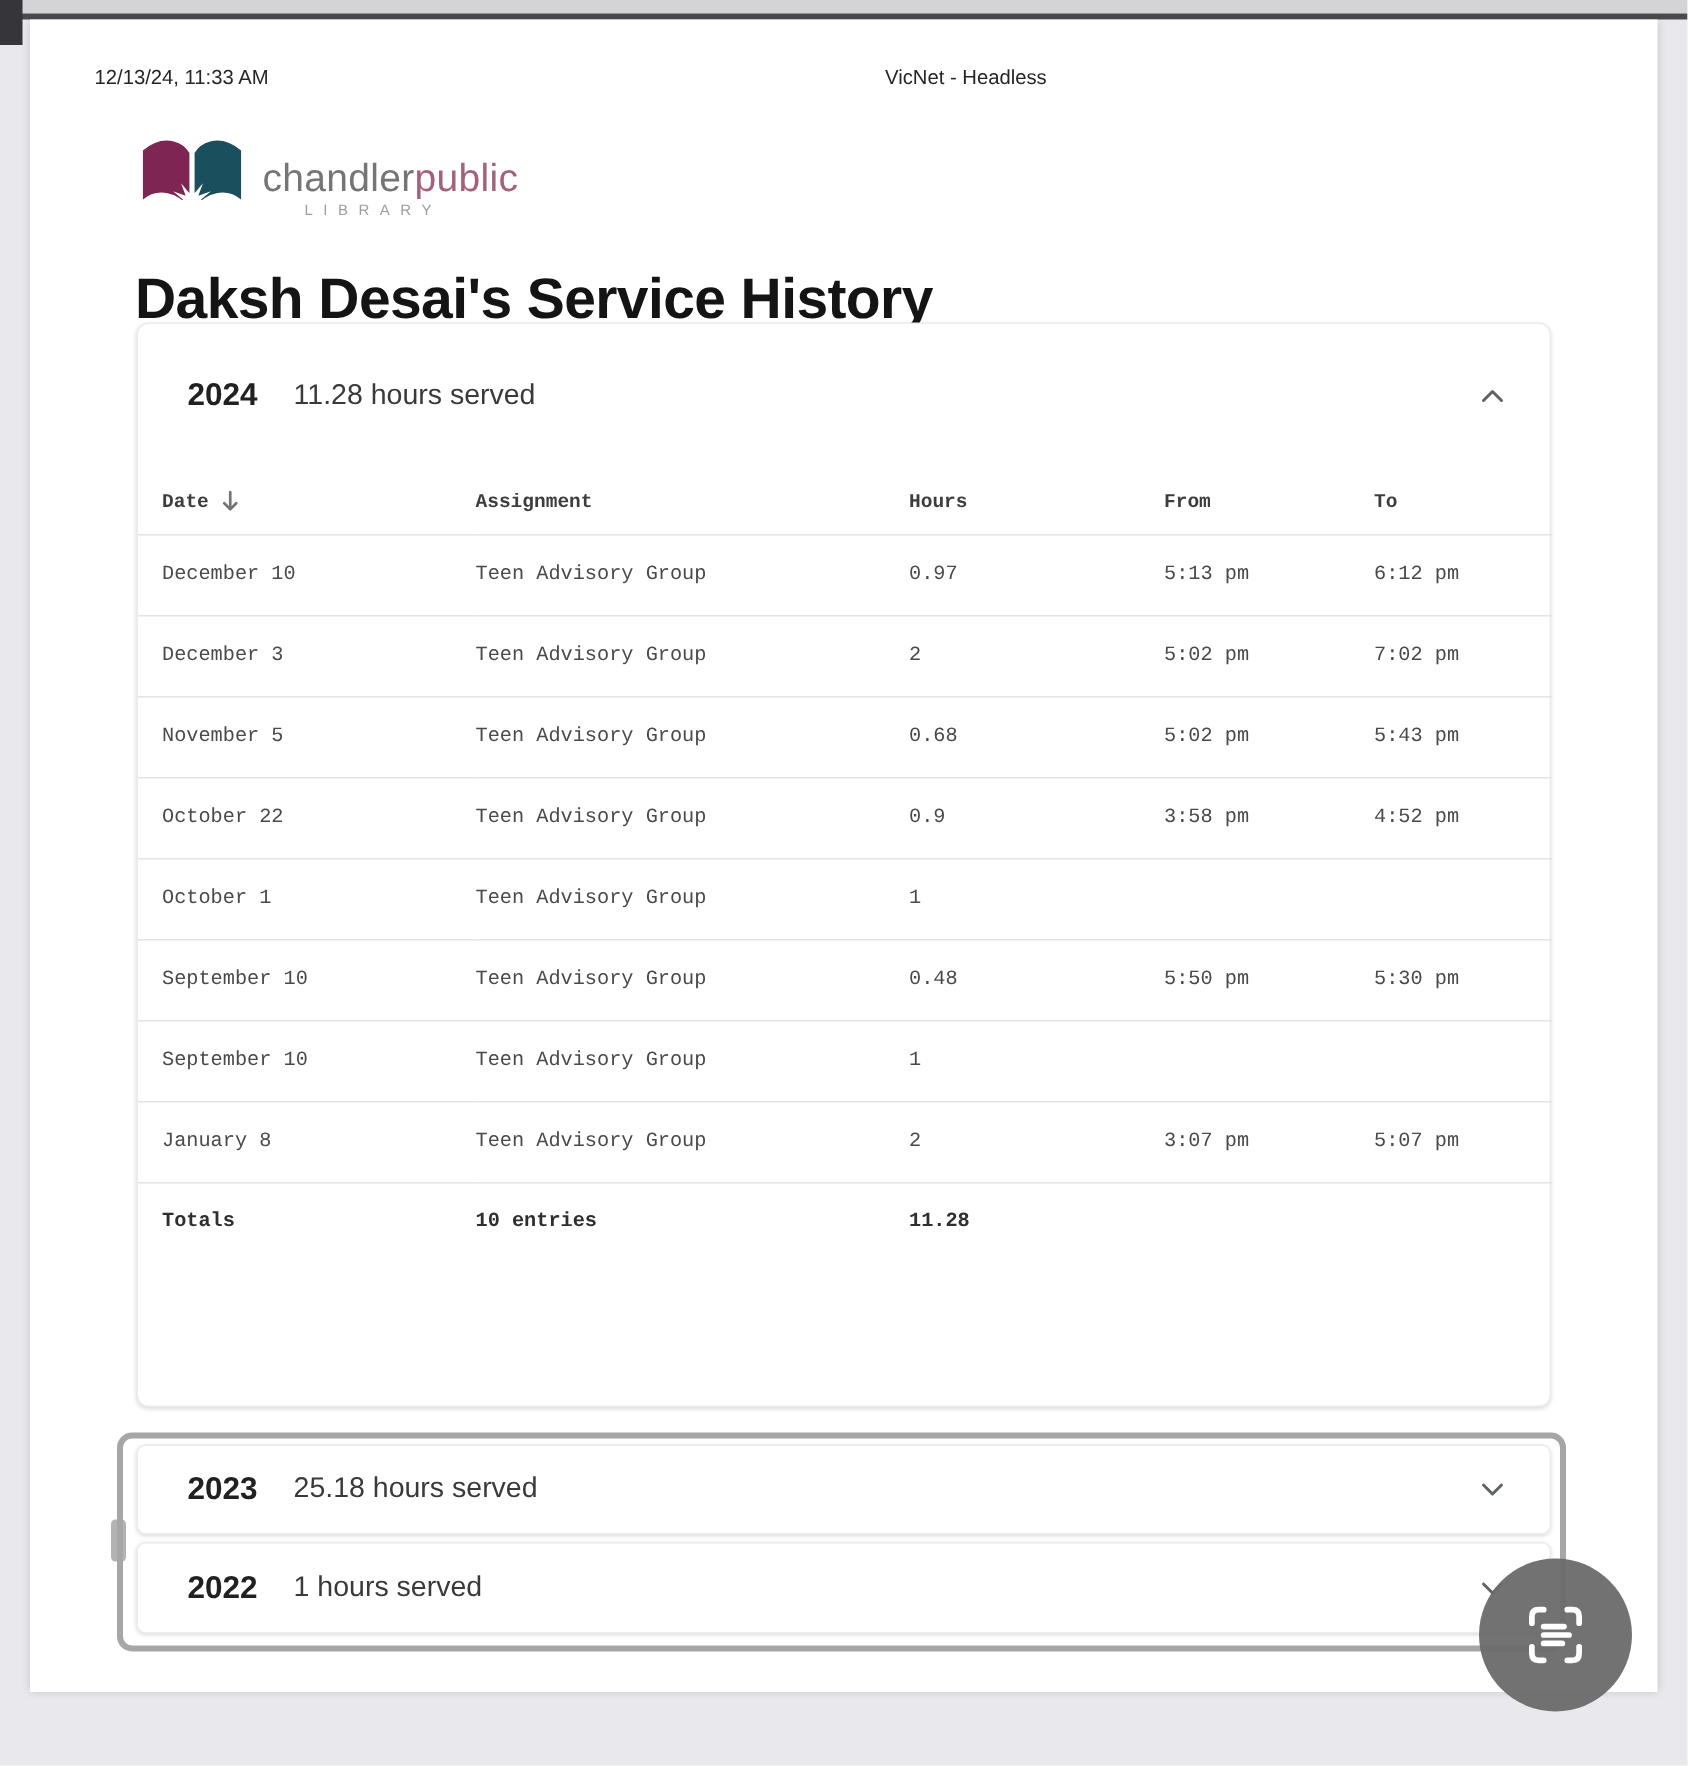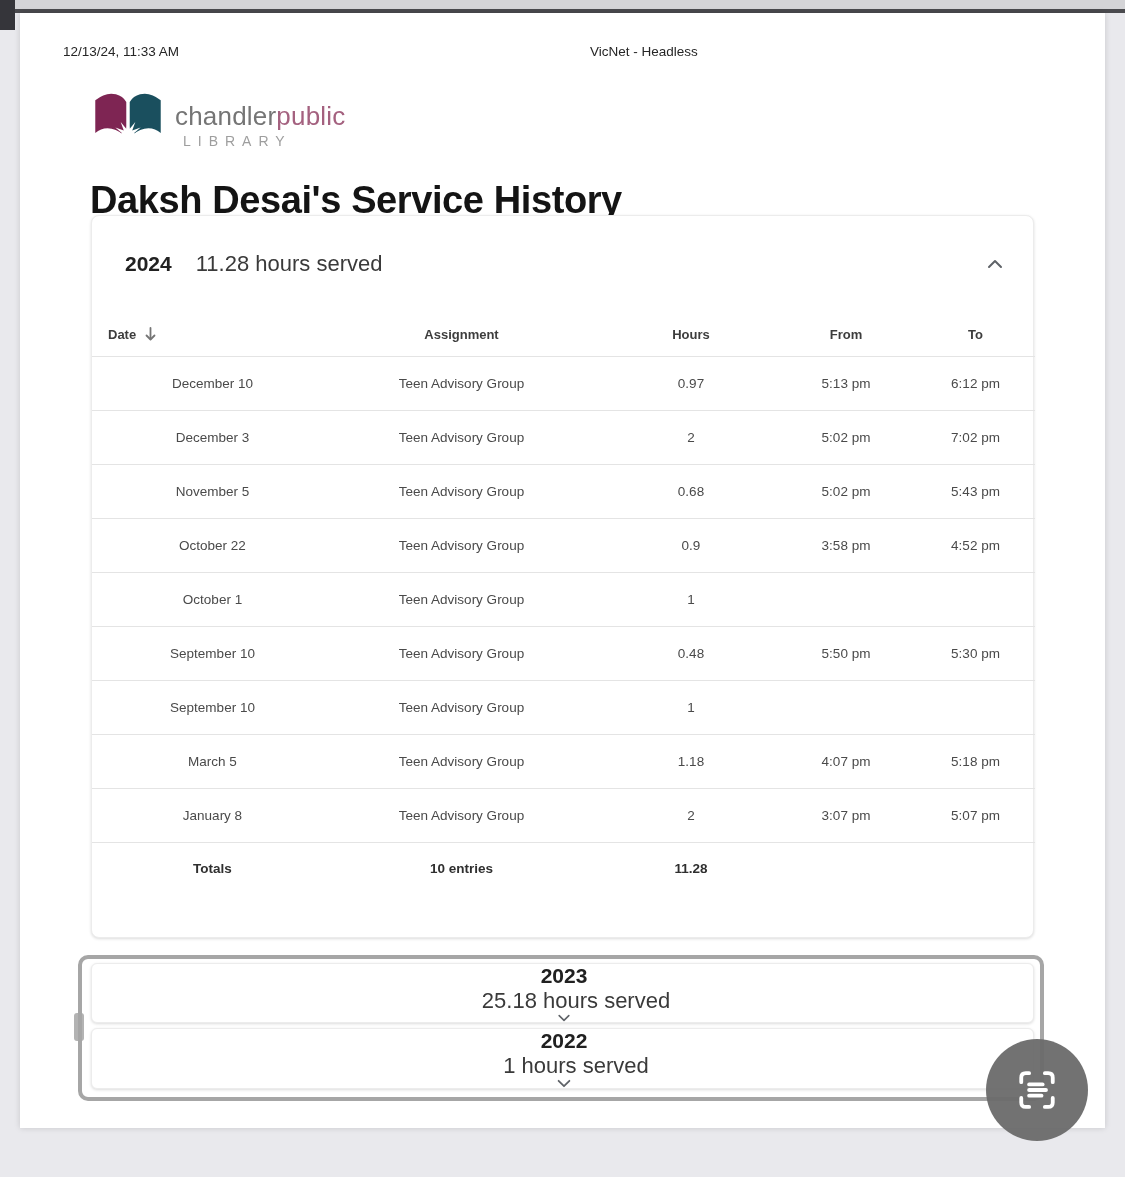--- a/index.html
+++ b/index.html
@@ -20,49 +20,49 @@
   
   .print-ts{position:absolute;left:43px;top:31px;font-size:13.5px;color:#262626;}
   .print-title{position:absolute;left:570px;top:31px;font-size:13.5px;color:#262626;}
   
   .logo{position:absolute;left:71px;top:77px;display:flex;align-items:center;}
   .logo-book{width:74px;height:62px;}
   .logo-text{margin-left:10px;margin-top:9px;line-height:1;}
   .logo-name{font-size:26px;letter-spacing:0.2px;}
   .logo-name .part1{color:#757575;}
   .logo-name .part2{color:#a4617f;}
-  .logo-sub{font-size:14px;color:#9e9e9e;letter-spacing:7px;margin-top:5px;margin-left:8px;}
+  .logo-sub{font-size:10px;color:#9e9e9e;letter-spacing:7px;margin-top:5px;margin-left:28px;}
   
   .page-title{
     position:absolute;left:70px;top:141px;
     font-size:38px;font-weight:700;color:#141414;letter-spacing:-0.4px;
   }
   
   .card{
     position:absolute;background:#fff;border:1px solid #ececec;border-radius:8px;
     box-shadow:0 1px 3px rgba(0,0,0,0.14);box-sizing:border-box;
   }
   .card-2024{left:71px;top:202px;width:943px;height:723px;}
   .card-2023{left:71px;top:950px;width:943px;height:60px;border-radius:6px;z-index:3;}
   .card-2022{left:71px;top:1015px;width:943px;height:61px;border-radius:6px;z-index:3;}
   .year-header{
     display:flex;align-items:center;height:96px;padding:0 30px 0 33px;cursor:pointer;
   }
-  .year-header.small{height:100%;flex-direction:column;}
+  .year-header.small{height:100%;}
   .year-label{font-size:21px;font-weight:700;color:#212121;}
-  .year-summary{font-size:22px;color:#3a3a3a;margin-left:24px;}
+  .year-summary{font-size:19px;color:#3a3a3a;margin-left:24px;}
   .spacer{flex:1;}
   .chev{width:16px;height:10px;display:block;}
   
   table.service{border-collapse:collapse;table-layout:fixed;width:100%;}
   col.c-date{width:225px;}col.c-assign{width:289px;}col.c-hours{width:170px;}
   col.c-from{width:140px;}col.c-to{width:119px;}
   table.service th,table.service td{
-    text-align:center;vertical-align:middle;padding:0;font-weight:400;
-    white-space:nowrap;overflow:hidden;
+    text-align:left;vertical-align:middle;padding:0;font-weight:400;
+    white-space:nowrap;overflow:hidden;font-family:Liberation Mono, monospace;
   }
   table.service th{
     height:44px;font-size:13px;font-weight:700;color:#3d3d3d;
   }
   table.service td{height:53px;font-size:13.5px;color:#4a4a4a;}
   table.service th:first-child,table.service td:first-child{padding-left:16px;}
   table.service tbody tr{border-top:1px solid #e4e4e4;}
   tr.totals td{font-weight:700;color:#2f2f2f;height:51px;}
   .date-th{display:flex;align-items:center;gap:8px;}
   .sort-icon{width:13px;height:16px;}
@@ -190,27 +190,20 @@
             <td>5:30 pm</td>
           </tr>
           <tr>
             <td>September 10</td>
             <td>Teen Advisory Group</td>
             <td>1</td>
             <td></td>
             <td></td>
           </tr>
           <tr>
-            <td>March 5</td>
-            <td>Teen Advisory Group</td>
-            <td>1.18</td>
-            <td>4:07 pm</td>
-            <td>5:18 pm</td>
-          </tr>
-          <tr>
             <td>January 8</td>
             <td>Teen Advisory Group</td>
             <td>2</td>
             <td>3:07 pm</td>
             <td>5:07 pm</td>
           </tr>
         </tbody>
       <tbody>
         <tr class="totals">
           <td>Totals</td>

